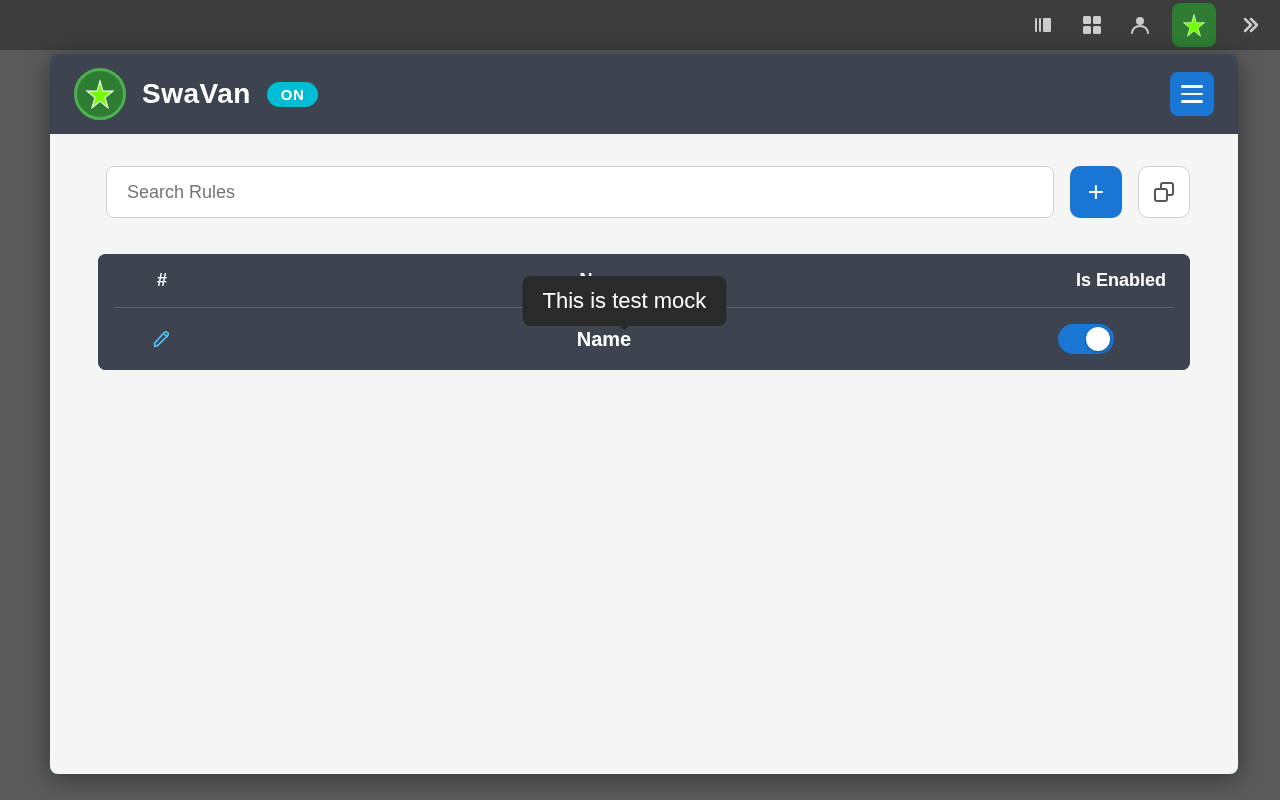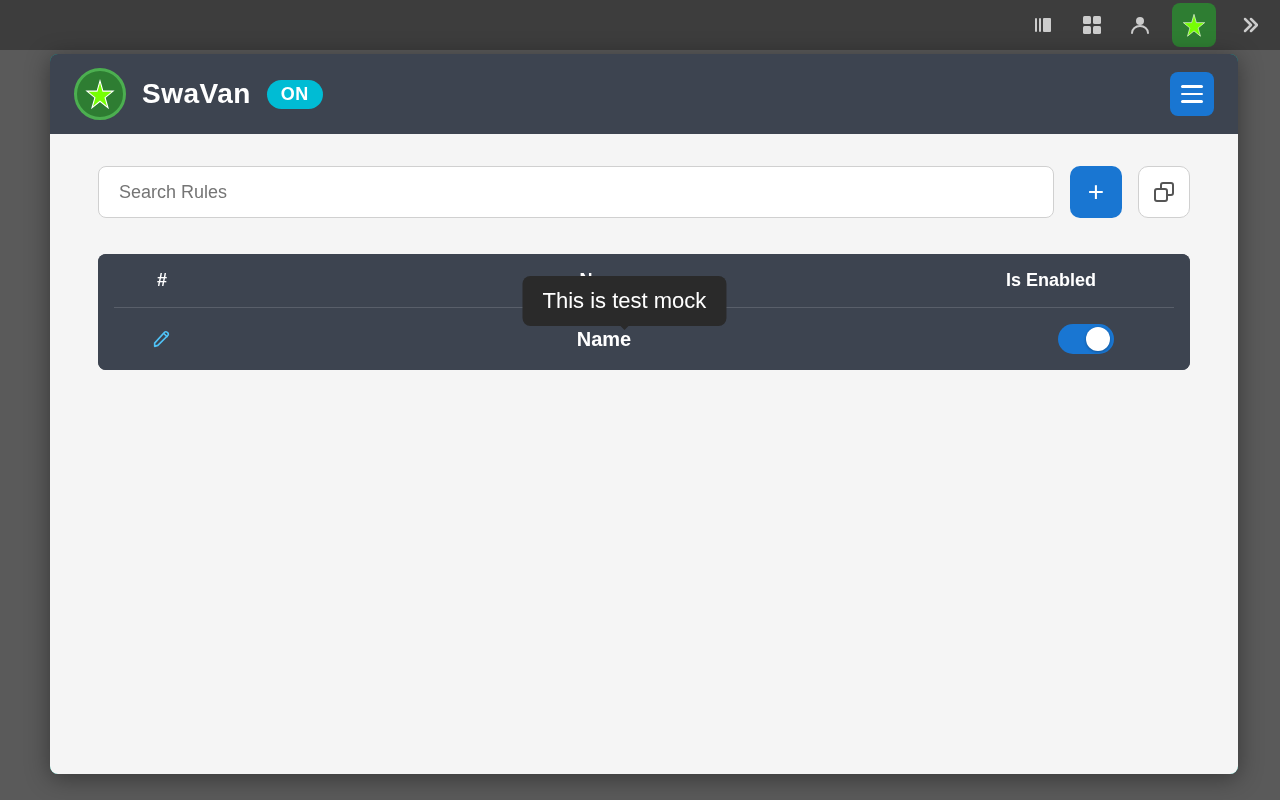--- a/index.html
+++ b/index.html
@@ -96,21 +96,21 @@
       font-size: 28px;
       font-weight: 600;
       letter-spacing: 0.5px;
     }
 
     .on-badge {
       background: #00bcd4;
       color: #fff;
       border-radius: 20px;
       padding: 4px 14px;
-      font-size: 18px;
+      font-size: 15px;
       font-weight: 700;
       letter-spacing: 0.5px;
     }
 
     .hamburger-btn {
       width: 44px;
       height: 44px;
       background: #1976d2;
       border-radius: 8px;
       display: flex;
@@ -135,20 +135,21 @@
       padding: 32px 48px 32px 48px;
       height: calc(100% - 80px);
     }
 
     
     .search-row {
       display: flex;
       align-items: center;
       gap: 16px;
       margin-bottom: 36px;
+      margin-left: 8px;
     }
 
     .search-input {
       flex: 1;
       height: 52px;
       border: 1.5px solid #d0d0d0;
       border-radius: 8px;
       padding: 0 20px;
       font-size: 18px;
       color: #aaa;
@@ -206,21 +207,21 @@
       font-size: 18px;
       font-weight: 700;
       text-align: center;
     }
 
     .col-header.name-col {
       text-align: center;
     }
 
     .col-header.enabled-col {
-      text-align: left;
+      text-align: right;
     }
 
     .table-divider {
       height: 1px;
       background: rgba(255,255,255,0.15);
       margin: 0 16px;
     }
 
     .table-row {
       background: #3d4450;

